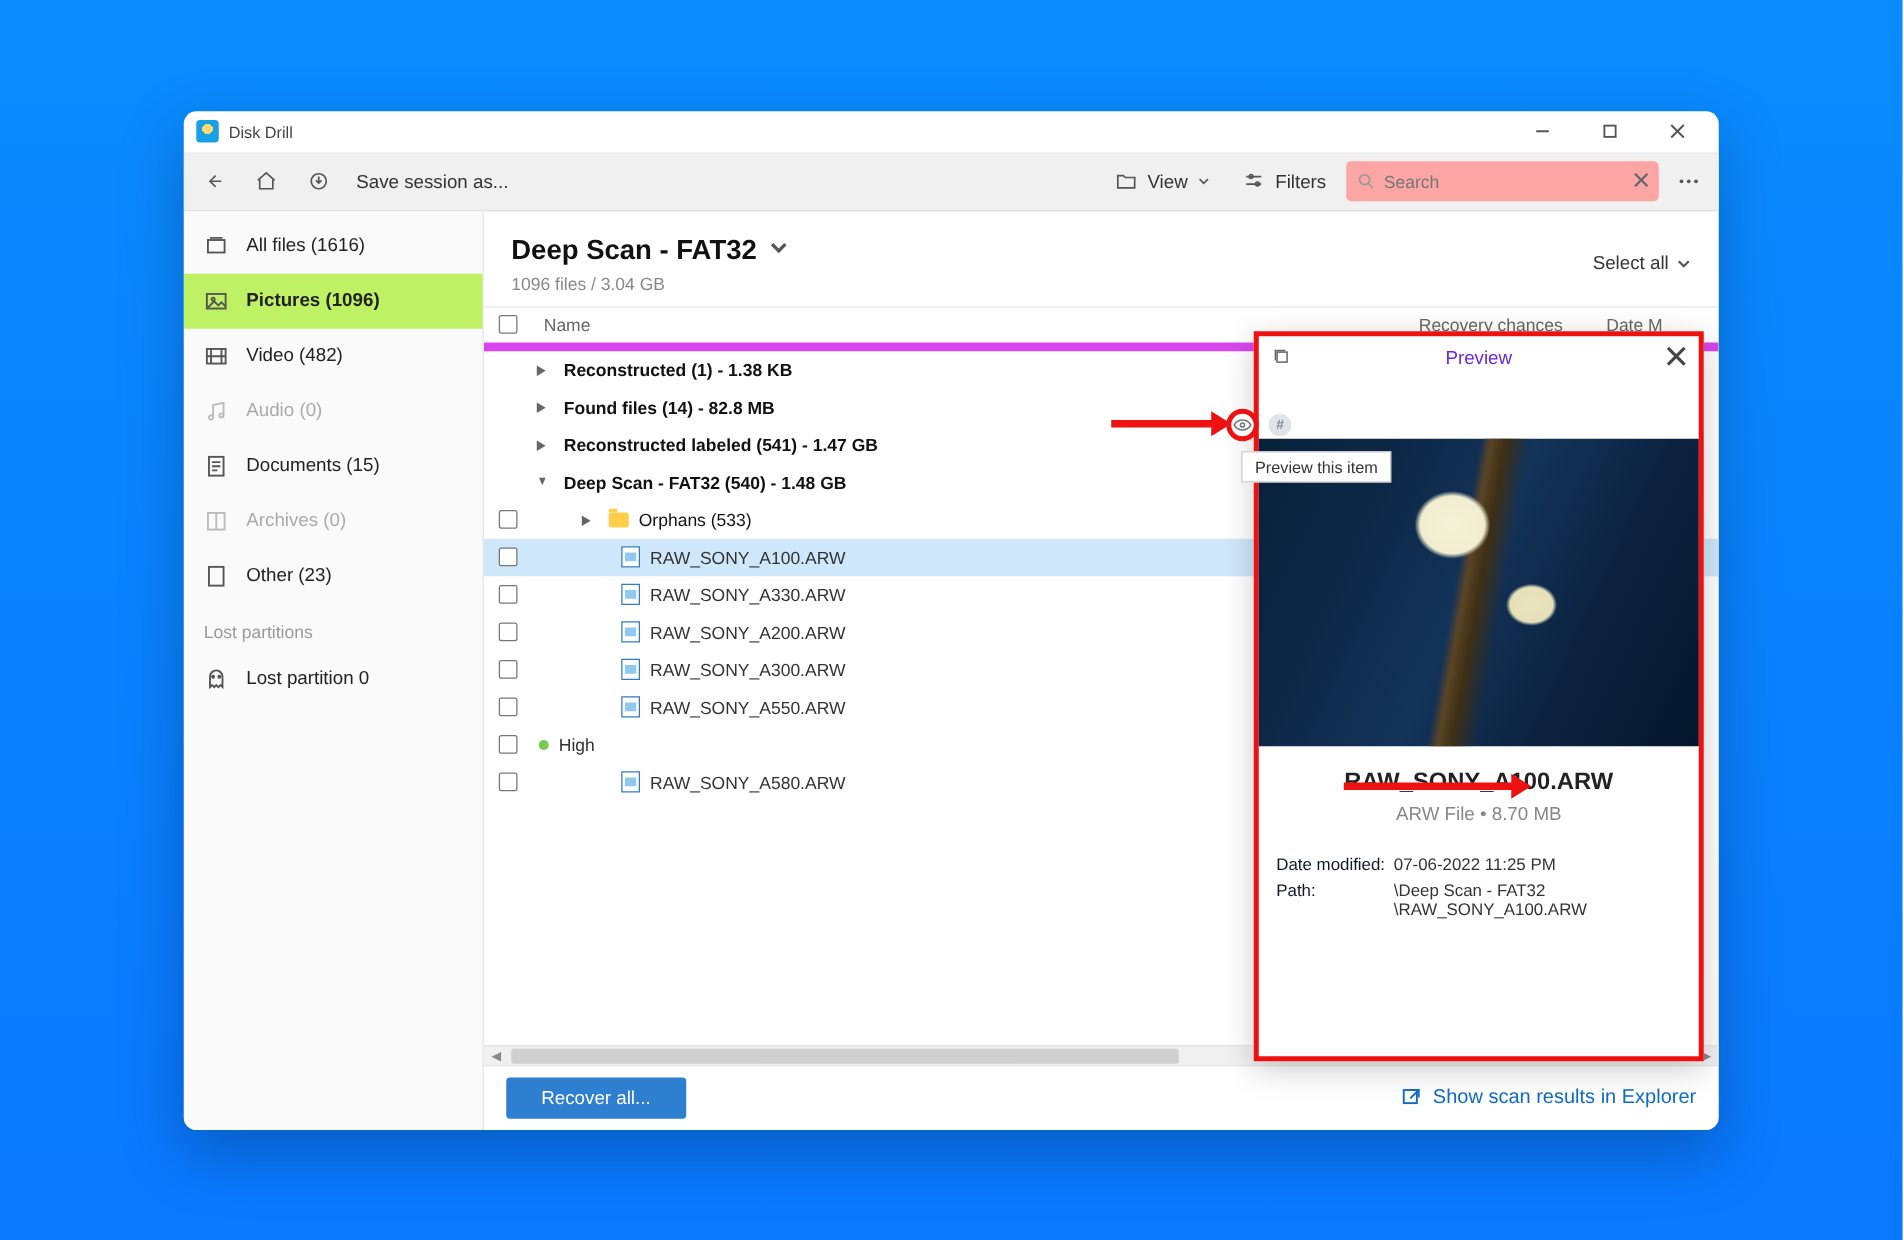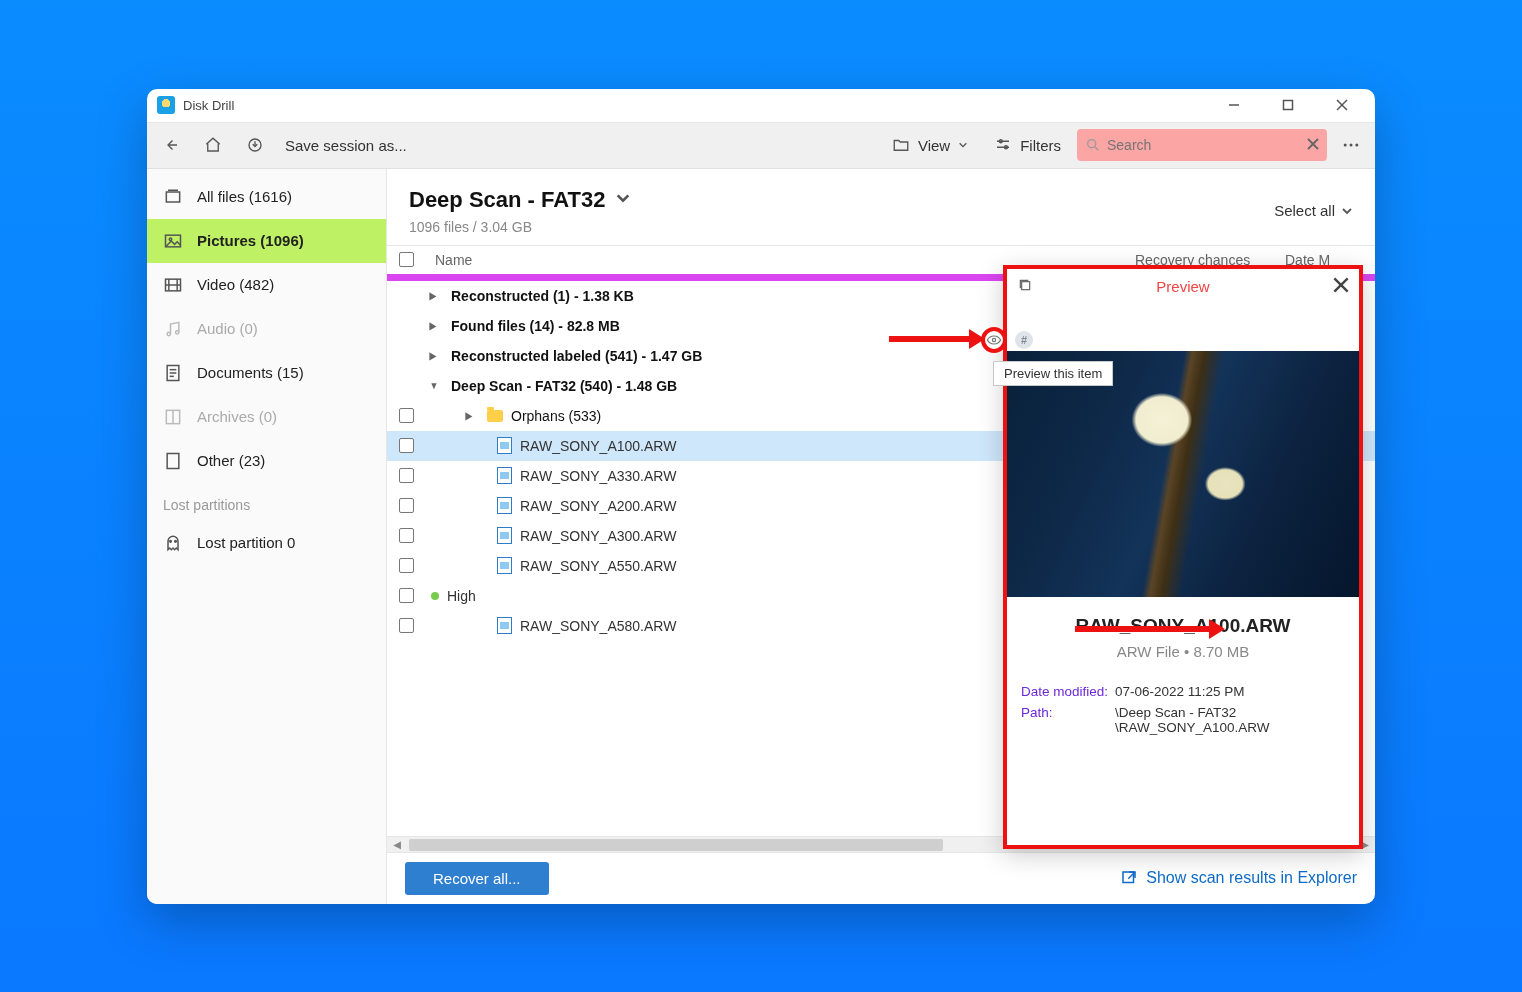--- a/index.html
+++ b/index.html
@@ -115,37 +115,37 @@
   .recover { background:#2f7fd1; color:#fff; border:none; padding:8px 28px; font-size:15px; border-radius:3px;}
   .explorer { display:flex; align-items:center; gap:8px; color:#0e6bc7; font-size:16px;}
   .explorer svg { width:18px; height:18px;}
 
   
   .preview {
     position:absolute; right:12px; top:96px; width:360px; height:584px;
     background:#fff; border:4px solid #e11; display:flex; flex-direction:column;
     box-shadow: 0 6px 24px rgba(0,0,0,0.2);
   }
-  .preview-head { height:36px; display:flex; align-items:center; padding:0 10px; color:#ef4444;}
+  .preview-head { height:36px; display:flex; align-items:center; padding:0 10px; color:#6d28d9;}
   .preview-head .ptitle { flex:1; text-align:center; font-size:15px;}
   .preview-head svg { width:16px; height:16px;}
   .preview-img { width:100%; height:246px; position:relative; overflow:hidden; margin-top:46px;
     background:
       radial-gradient(ellipse 56px 50px at 44% 28%, #f4f1d6 0%, #f0edd0 46%, rgba(240,237,208,0) 54%),
       radial-gradient(circle 12px at 44% 30%, #c2a84e 0%, #c2a84e 70%, rgba(0,0,0,0) 75%),
       radial-gradient(ellipse 34px 28px at 62% 54%, #e9e4c0 0%, #e6e1b8 50%, rgba(230,225,184,0) 60%),
       radial-gradient(circle 7px at 62% 54%, #b99b3e 0%, #b99b3e 70%, rgba(0,0,0,0) 75%),
       linear-gradient(100deg, rgba(78,56,28,0) 45%, #5a4426 47%, #3e2f14 50%, rgba(62,47,20,0) 55%),
       linear-gradient(115deg, #09213a 0%, #0d2746 24%, #133359 48%, #0c223f 72%, #05162c 100%);
   }
   .preview-meta { flex:1; padding:18px 14px 10px; display:flex; flex-direction:column;}
   .pv-name { font-size:19px; font-weight:600; text-align:center; color:#222;}
   .pv-sub { text-align:center; color:#888; font-size:15px; margin-top:6px;}
   .kv { display:grid; grid-template-columns: 94px 1fr; row-gap:6px; margin-top:24px; font-size:13.5px;}
-  .kv .k { color:#6d28d9;}
+  .kv .k { color:#0f172a;}
   .kv .v { color:#333;}
 </style>
 </head>
 <body>
 
 <div class="window">
 
   <div class="titlebar">
     <div class="app-icon"></div>
     <div class="title">Disk Drill</div>

